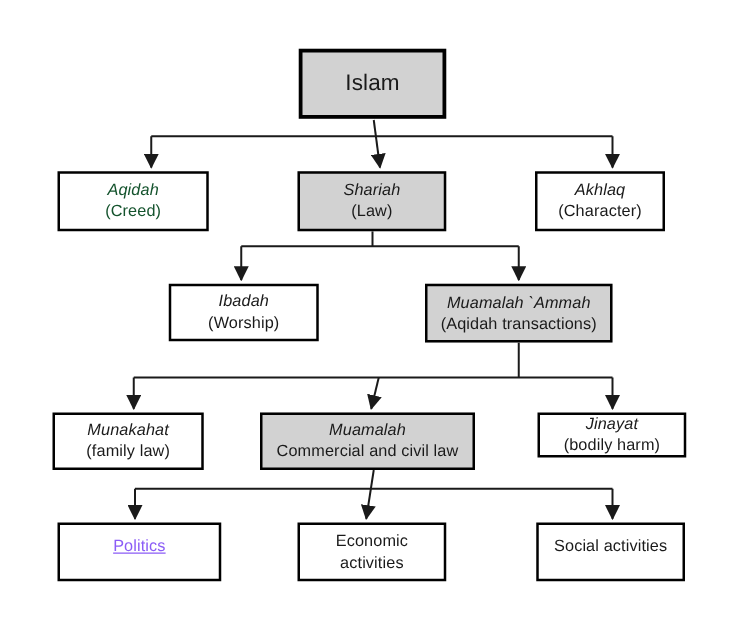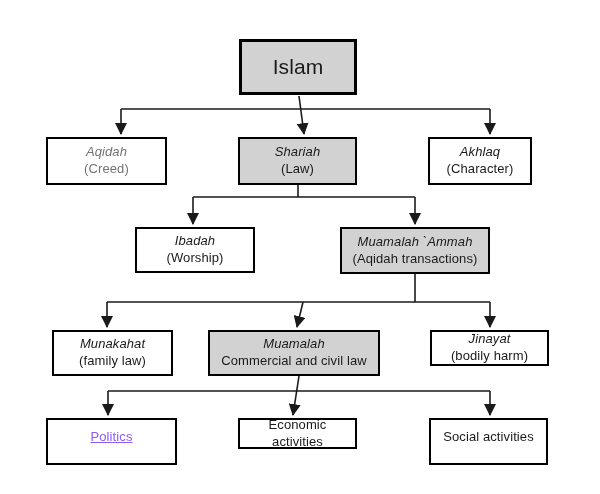--- a/index.html
+++ b/index.html
@@ -17,21 +17,21 @@
     border:2.5px solid #000000;
     background:#ffffff;
     display:flex;flex-direction:column;
     align-items:center;justify-content:center;
     text-align:center;
     font-size:13px;line-height:1.3;
     color:#1a1a1a;
     letter-spacing:0.1px;
   }
   .node.gray{background:#d2d2d2;}
-  .node.large{font-size:21px;border-width:3px;}
+  .node.large{font-size:18px;border-width:3px;}
   .node.vtop{justify-content:flex-start;padding-top:9px;}
   .nline{display:block;white-space:nowrap;}
   .nline.it{font-style:italic;}
 </style>
 </head>
 <body>
 
 <div class="stage" id="stage" style="background: rgb(255, 255, 255);">
   <svg class="edges-svg" id="edges" width="600" height="494" viewBox="0 0 600 494" xmlns="http://www.w3.org/2000/svg">
     <defs>
@@ -54,55 +54,55 @@
       <line x1="490" y1="302" x2="490" y2="327" stroke="#1a1a1a" stroke-width="1.6" marker-end="url(#arrowhead)"></line>
       <line x1="299" y1="376" x2="293" y2="415" stroke="#1a1a1a" stroke-width="1.6" marker-end="url(#arrowhead)"></line>
       <line x1="108" y1="391" x2="490" y2="391" stroke="#1a1a1a" stroke-width="1.6"></line>
       <line x1="108" y1="391" x2="108" y2="415" stroke="#1a1a1a" stroke-width="1.6" marker-end="url(#arrowhead)"></line>
       <line x1="490" y1="391" x2="490" y2="415" stroke="#1a1a1a" stroke-width="1.6" marker-end="url(#arrowhead)"></line>
     </svg>
 
 <div class="node gray large" style="left: 239px; top: 39px; width: 118px; height: 56px; border-color: rgb(0, 0, 0); color: rgb(26, 26, 26);">
       <span class="nline">Islam</span>
     </div>
-    <div class="node" style="left: 46px; top: 137px; width: 121px; height: 48px; border-color: rgb(0, 0, 0); color: #737373;">
+    <div class="node" style="left: 46px; top: 137px; width: 121px; height: 48px; border-color: rgb(0, 0, 0); color: #14532d;">
       <span class="nline it">Aqidah</span>
       <span class="nline">(Creed)</span>
     </div>
     <div class="node gray" style="left: 238px; top: 137px; width: 119px; height: 48px; border-color: rgb(0, 0, 0); color: rgb(26, 26, 26);">
       <span class="nline it">Shariah</span>
       <span class="nline">(Law)</span>
     </div>
     <div class="node" style="left: 428px; top: 137px; width: 104px; height: 48px; border-color: rgb(0, 0, 0); color: rgb(26, 26, 26);">
       <span class="nline it">Akhlaq</span>
       <span class="nline">(Character)</span>
     </div>
     <div class="node" style="left: 135px; top: 227px; width: 120px; height: 46px; border-color: rgb(0, 0, 0); color: rgb(26, 26, 26);">
       <span class="nline it">Ibadah</span>
       <span class="nline">(Worship)</span>
     </div>
     <div class="node gray" style="left: 340px; top: 227px; width: 150px; height: 47px; border-color: rgb(0, 0, 0); color: rgb(26, 26, 26);">
       <span class="nline it">Muamalah  `Ammah</span>
       <span class="nline">(Aqidah transactions)</span>
     </div>
-    <div class="node" style="left: 52px; top: 330px; width: 121px; height: 46px; border-color: rgb(0, 0, 0); color: rgb(26, 26, 26);">
+    <div class="node" style="left: 42px; top: 330px; width: 121px; height: 46px; border-color: rgb(0, 0, 0); color: rgb(26, 26, 26);">
       <span class="nline it">Munakahat</span>
       <span class="nline">(family law)</span>
     </div>
     <div class="node gray" style="left: 208px; top: 330px; width: 172px; height: 46px; border-color: rgb(0, 0, 0); color: rgb(26, 26, 26);">
       <span class="nline it">Muamalah</span>
       <span class="nline">Commercial and civil law</span>
     </div>
     <div class="node" style="left: 430px; top: 330px; width: 119px; height: 36px; border-color: rgb(0, 0, 0); color: rgb(26, 26, 26);">
       <span class="nline it">Jinayat</span>
       <span class="nline">(bodily harm)</span>
     </div>
     <div class="node vtop" style="left: 46px; top: 418px; width: 131px; height: 47px; border-color: rgb(0, 0, 0); color: #8b5cf6; text-decoration: underline;">
       <span class="nline">Politics</span>
     </div>
-    <div class="node" style="left: 238px; top: 418px; width: 119px; height: 31px; border-color: rgb(0, 0, 0); color: rgb(26, 26, 26);">
+    <div class="node" style="left: 238px; top: 418px; width: 119px; height: 47px; border-color: rgb(0, 0, 0); color: rgb(26, 26, 26);">
       <span class="nline">Economic</span>
       <span class="nline">activities</span>
     </div>
     <div class="node vtop" style="left: 429px; top: 418px; width: 119px; height: 47px; border-color: rgb(0, 0, 0); color: rgb(26, 26, 26);">
       <span class="nline">Social activities</span>
     </div>
   </div>
 
 </body></html>

